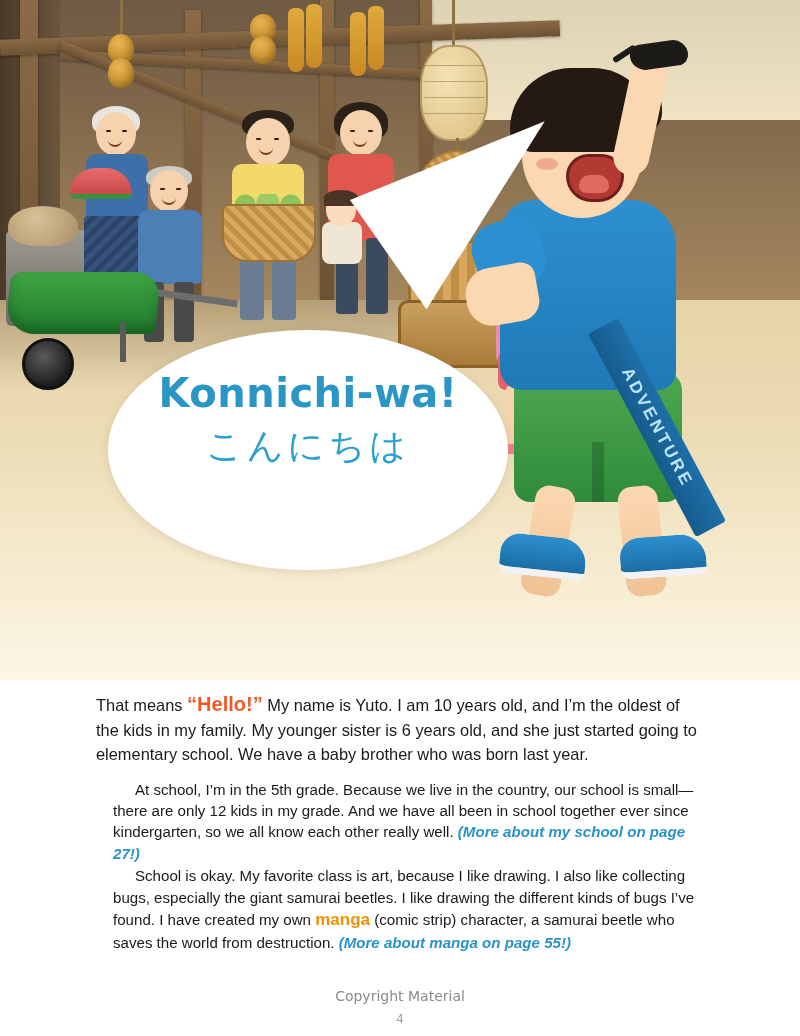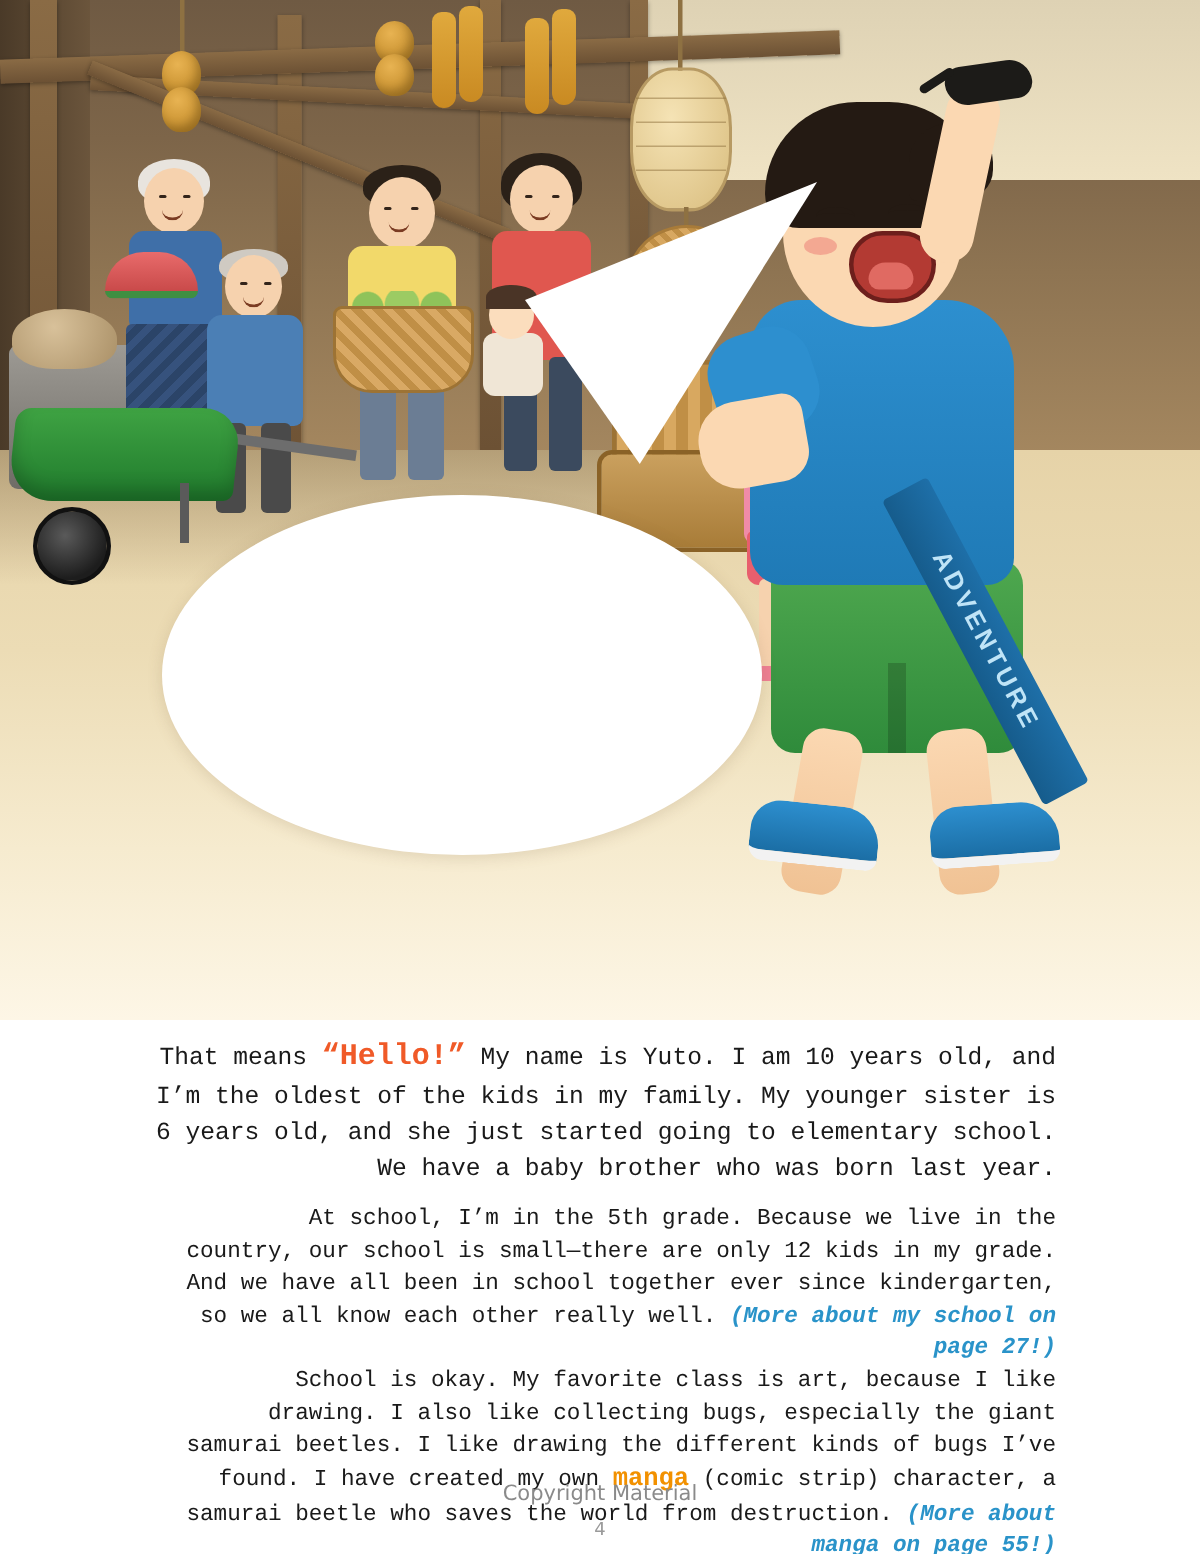--- a/index.html
+++ b/index.html
@@ -405,25 +405,25 @@
   
   .text-area {
     position: absolute;
     left: 0; top: 690px;
     width: 800px; height: 300px;
     padding: 0 96px;
     box-sizing: border-box;
     color: #1a1a1a;
   }
   .para {
-    font-family: Liberation Mono, monospace;
+    font-family: Liberation Sans, sans-serif;
     font-size: 15.1px;
     line-height: 1.42;
     margin: 0 0 4px 0;
-    text-align: right;
+    text-align: left;
   }
   .para.lead {
     font-size: 16.4px;
     line-height: 1.45;
     margin-bottom: 12px;
   }
   .para.indent { text-indent: 22px; margin-bottom: 1px; margin-left: 17px; }
   .hello {
     color: #f05a28;
     font-weight: bold;
@@ -593,20 +593,24 @@
     <div class="yuto-cheek" style="left:150px; top:106px;"></div>
     <div class="yuto-mouth">
       <div class="yuto-tongue"></div>
     </div>
     <div class="yuto-arm-up"></div>
     <div class="beetle"></div>
   </div>
 
   <div class="bubble-tail"></div>
   <div class="bubble"></div>
+  <div class="bubble-text">
+    <div class="bubble-romaji">Konnichi-wa!</div>
+    <div class="bubble-kana">こんにちは</div>
+  </div>
 </div>
 
 <div class="text-area">
 
   <p class="para lead"><span>That means </span><span class="hello">“Hello!”</span><span> My name is Yuto. I am 10 years old, and I’m the oldest of the kids in my family. My younger sister is 6 years old, and she just started going to elementary school. We have a baby brother who was born last year.</span></p>
 
   <p class="para indent"><span>At school, I’m in the 5th grade. Because we live in the country, our school is small—there are only 12 kids in my grade. And we have all been in school together ever since kindergarten, so we all know each other really well. </span><span class="note">(More about my school on page 27!)</span></p>
 
   <p class="para indent"><span>School is okay. My favorite class is art, because I like drawing. I also like collecting bugs, especially the giant samurai beetles. I like drawing the different kinds of bugs I’ve found. I have created my own </span><span class="manga">manga</span><span> (comic strip) character, a samurai beetle who saves the world from destruction. </span><span class="note">(More about manga on page 55!)</span></p>
 </div>

